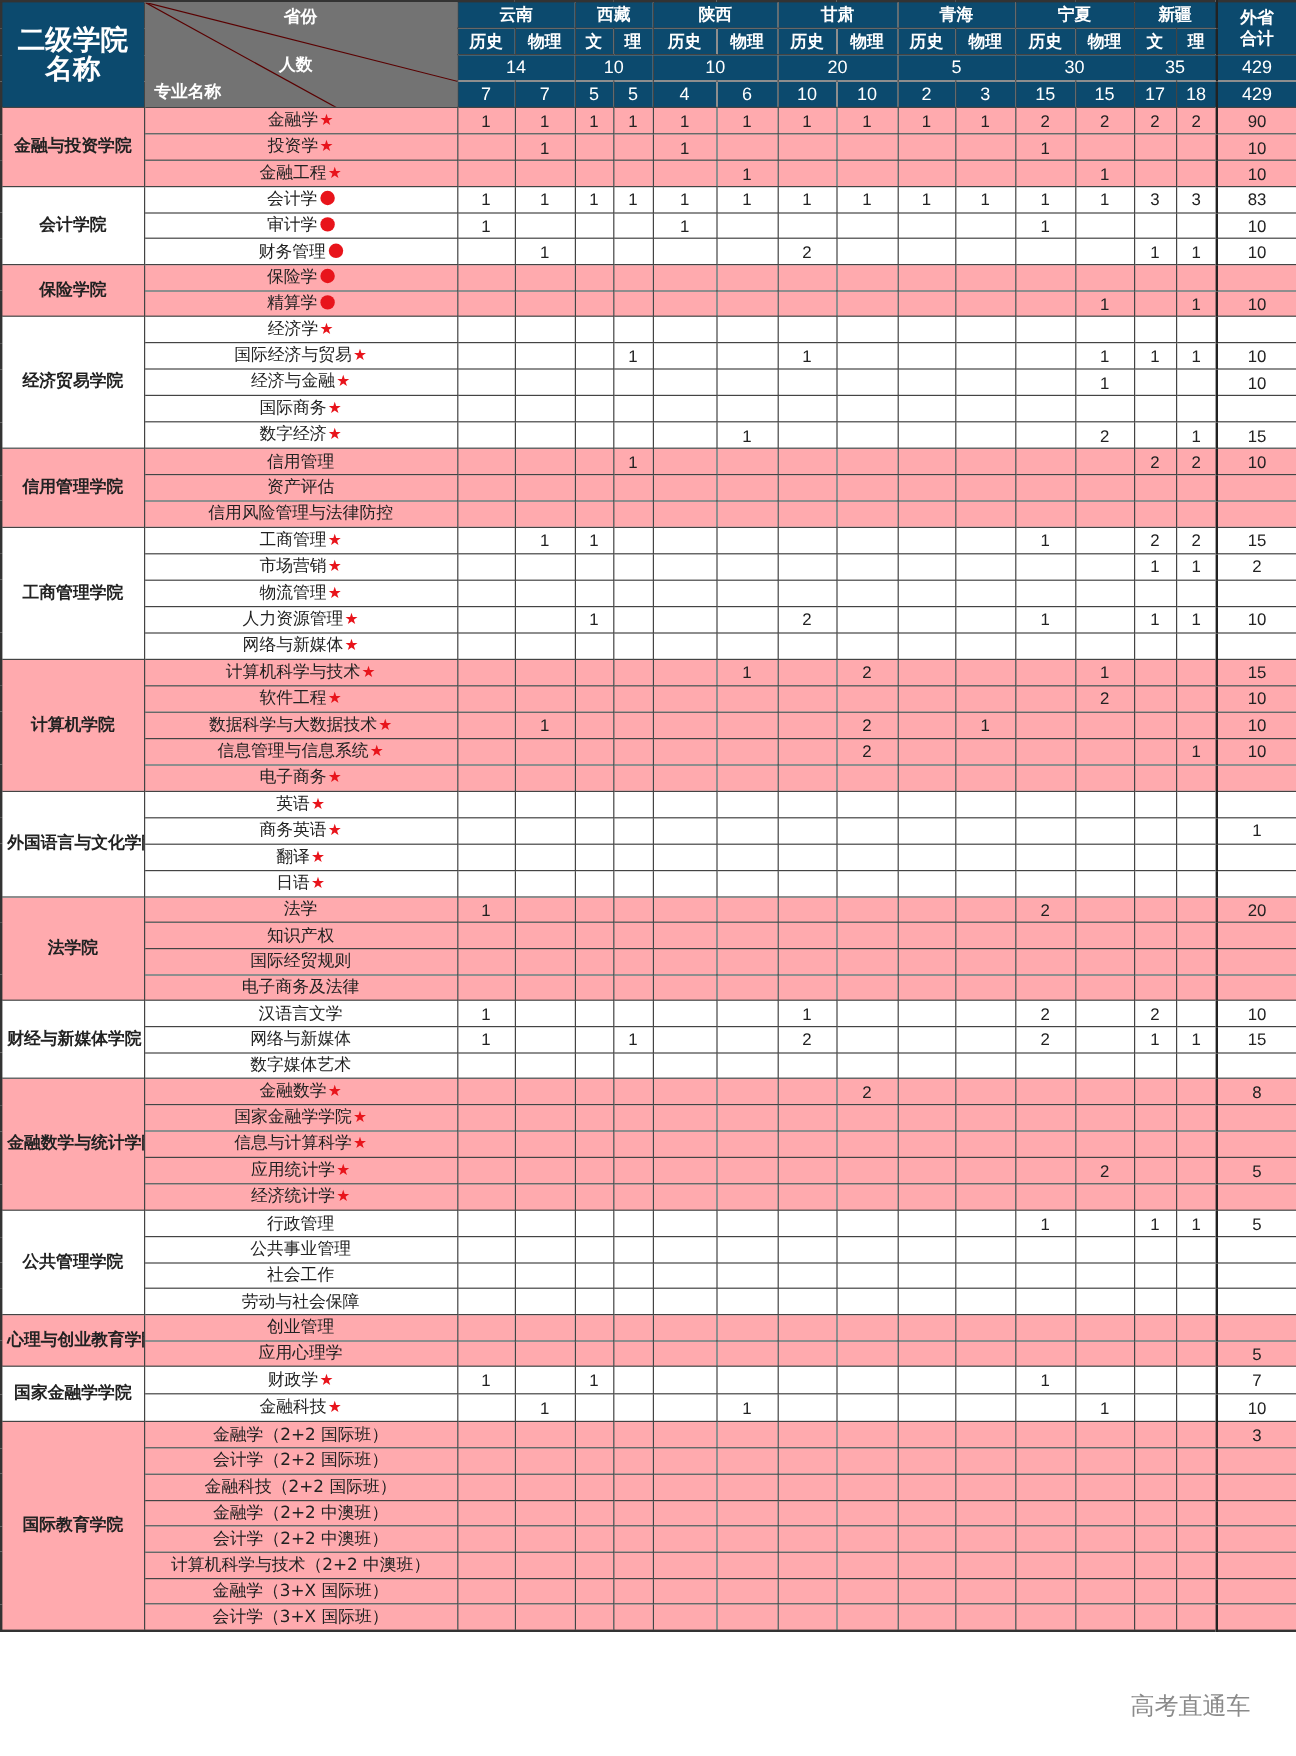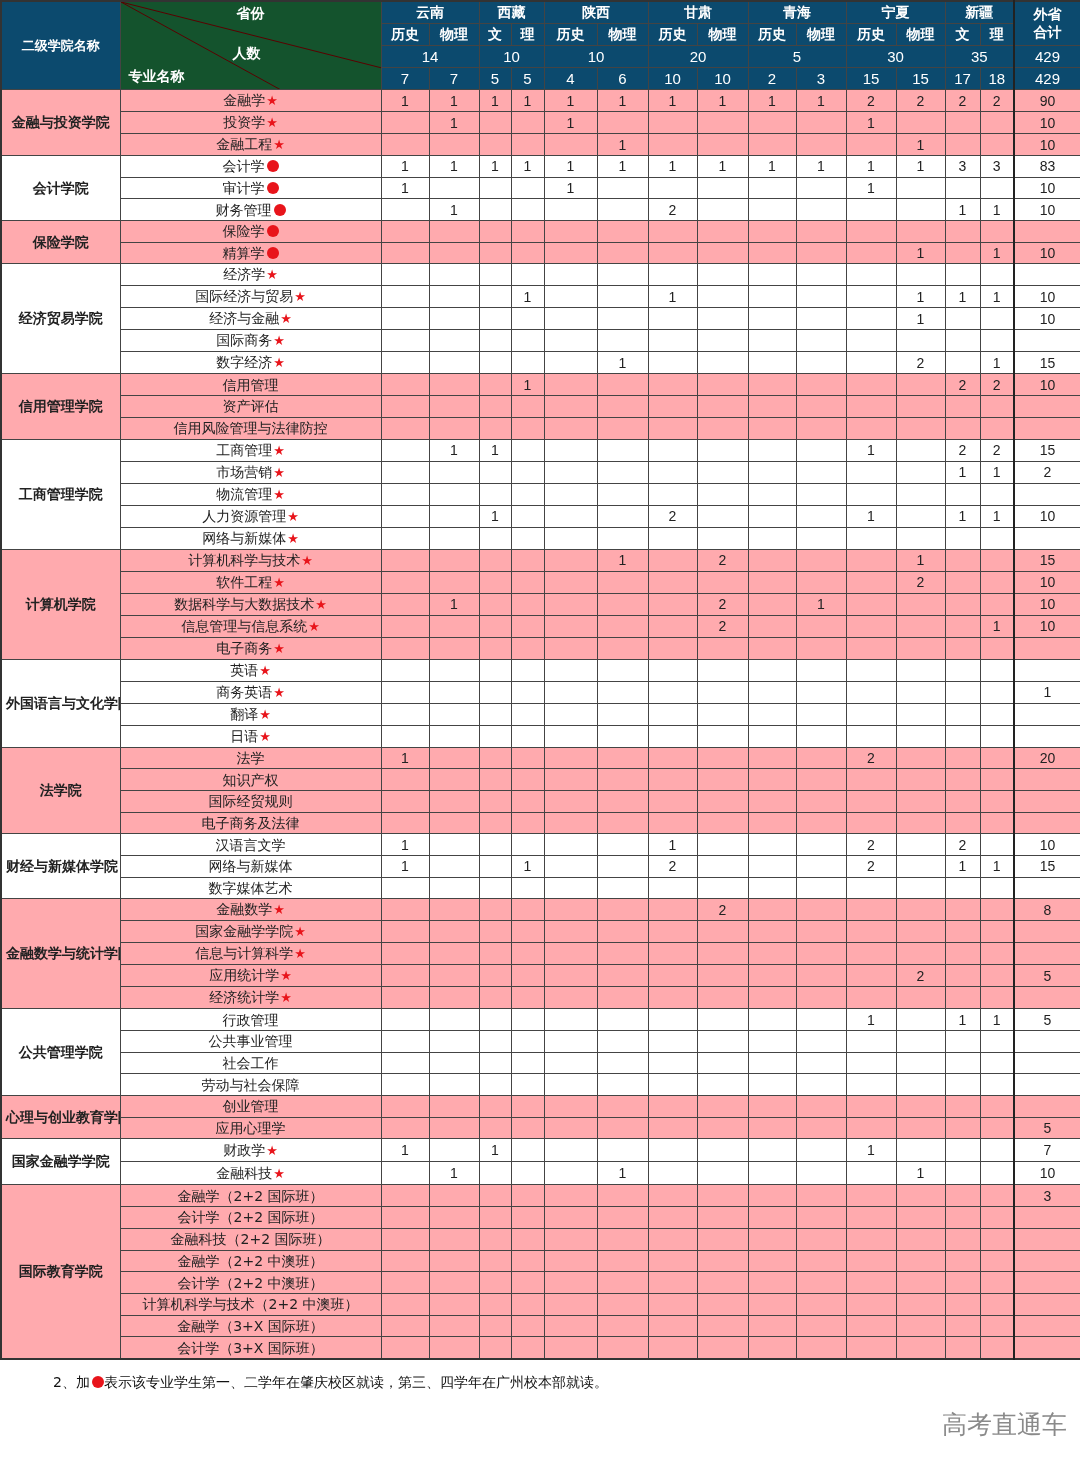--- a/index.html
+++ b/index.html
@@ -1,39 +1,39 @@
 <!DOCTYPE html>
 <html><head>
 <meta charset="utf-8">
 <style>
   html, body { margin:0; padding:0; background:#ffffff; }
   body { width:1080px; height:1463px; position:relative; font-family:"DejaVu Sans","Liberation Sans",sans-serif; color:#222; overflow:hidden; }
   table.main { position:absolute; left:0; top:0; border-collapse:collapse; table-layout:fixed; width:1080px; border:2px solid #333; }
   table.main td, table.main th { border:1px solid #444; padding:0; text-align:center; font-size:14px; overflow:hidden; white-space:nowrap; }
   thead th { background:#0c4a6e; color:#fff; font-weight:bold; height:21px; font-size:14px; border-color:#7a0000; }
-  thead th.big { font-size:13px; line-height:24px; }
-  th.diag { position:relative; background:#14532d; }
+  thead th.big { font-size:23px; line-height:24px; }
+  th.diag { position:relative; background:#737373; }
   th.diag svg { position:absolute; left:0; top:0; }
   .diag-prov { position:absolute; left:0; right:0; top:3px; text-align:center; }
   .diag-count { position:absolute; left:112px; top:43px; }
   .diag-major { position:absolute; left:8px; top:66px; }
   tbody td { height:20.7px; line-height:20px; }
   tr.pink td { background:#ffaaae; }
   tr.white td { background:#ffffff; }
   td.college { font-weight:bold; font-size:16px; white-space:normal; line-height:21px; }
   td.major { text-align:left; padding-left:7px; font-size:14px; }
   td.total { font-size:15px; }
   td.num { font-family:"Liberation Sans",sans-serif; font-size:15px; }
   .star { color:#e8141b; font-size:13px; margin-left:1px; }
   .dot { display:inline-block; width:12px; height:12px; border-radius:50%; background:#e8141b; margin-left:2px; vertical-align:-1px; }
   .thick-r { border-right:2px solid #222 !important; }
   .notes { position:absolute; left:8px; top:1372px; font-size:14px; line-height:21px; color:#111; }
   .notes .row { white-space:nowrap; }
   .notes .indent { padding-left:45px; }
-  .watermark { position:absolute; left:942px; top:1408px; font-size:25px; color:#8a8a8a; }
+  .watermark { position:absolute; left:942px; top:1408px; font-size:20px; color:#8a8a8a; }
 </style>
 </head>
 <body>
 
 <table class="main">
   <colgroup>
     <col style="width:119px">
       <col style="width:261px">
     <col style="width:48px">
       <col style="width:50px">
@@ -1173,17 +1173,14 @@
         <td class="num"></td>
         <td class="num"></td>
         <td class="num"></td>
         <td class="num thick-r"></td>
         <td class="num total"></td>
       </tr>
     </tbody>
 </table>
 
 <div class="notes">
-  <div class="row indent">
-    <span>2、加</span><span class="dot"></span><span>表示该专业学生第一、二学年在肇庆校区就读，第三、四学年在广州校本部就读。</span>
-  </div>
 </div>
 <div class="watermark">高考直通车</div>
 
 </body></html>

